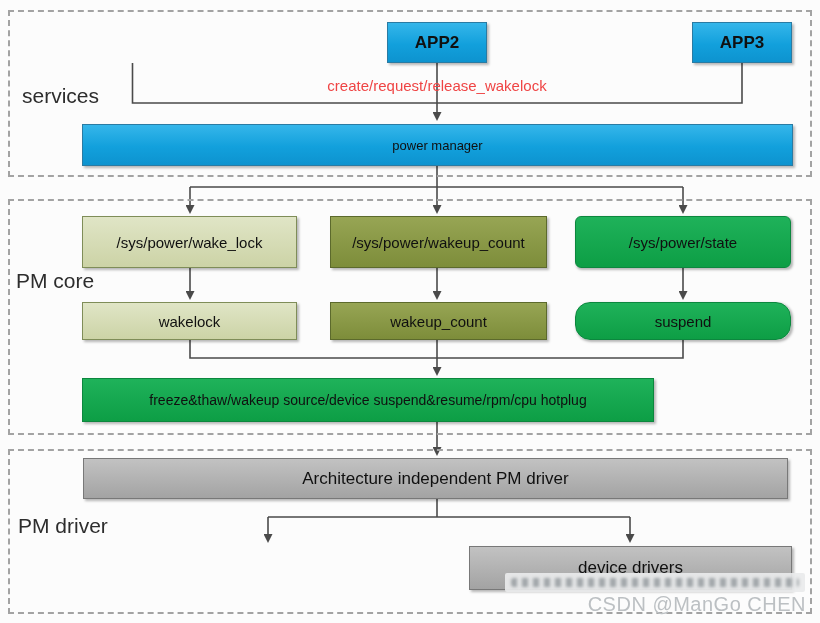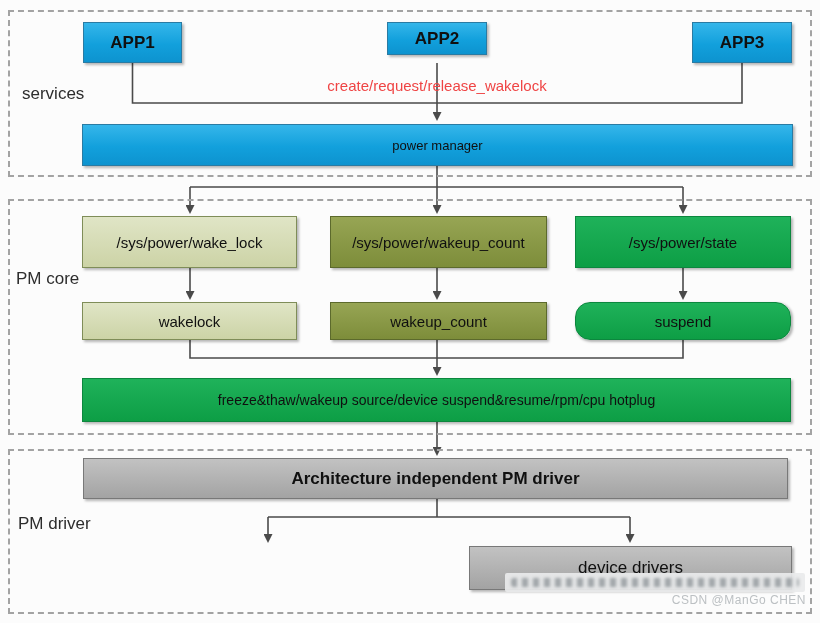--- a/index.html
+++ b/index.html
@@ -6,21 +6,21 @@
   .canvas{
     position:relative;width:820px;height:623px;overflow:hidden;
     background:#fcfcfc;
     font-family:"Liberation Sans", sans-serif;
   }
   .section{
     position:absolute;border:2px dashed #a3a3a3;box-sizing:border-box;
     background:transparent;
   }
   .section-label{
-    position:absolute;font-size:17px;color:#2d2d2d;white-space:nowrap;
+    position:absolute;font-size:21px;color:#2d2d2d;white-space:nowrap;
   }
   .box{
     position:absolute;display:flex;align-items:center;justify-content:center;
     box-sizing:border-box;color:#101010;white-space:nowrap;
     box-shadow:1.5px 1.5px 2.5px rgba(0,0,0,0.28);
     text-align:center;
   }
   .blue{
     background:linear-gradient(180deg,#35b6ea 0%,#12a0dc 55%,#0d93cf 100%);
     border:1px solid #2a7ba3;
@@ -55,21 +55,21 @@
     position:absolute;left:505px;top:573px;width:300px;height:19px;
     background:rgba(233,234,236,0.92);border-radius:2px;
   }
   .smudge-ink{
     position:absolute;left:6px;top:5px;right:6px;height:9px;
     background:repeating-linear-gradient(90deg,
       rgba(140,146,150,0.75) 0 6px, rgba(215,218,220,0.15) 6px 11px);
     filter:blur(1.6px);border-radius:3px;
   }
   .watermark{
-    position:absolute;right:14px;top:593px;font-size:12px;color:#bcc0c3;
+    position:absolute;right:14px;top:593px;font-size:20px;color:#bcc0c3;
     letter-spacing:0.5px;white-space:nowrap;
   }
 </style>
 </head>
 <body>
 
 <div class="canvas">
 
   <svg class="wires" width="820" height="623" viewBox="0 0 820 623">
     <defs>
@@ -98,39 +98,38 @@
   </svg>
 
   <div class="section" style="left:8px;top:10px;width:804px;height:167px;"></div>
   <div class="section" style="left:8px;top:199px;width:804px;height:236px;"></div>
   <div class="section" style="left:8px;top:449px;width:804px;height:165px;"></div>
 
   <div class="section-label" style="left:22px;top:84px;">services</div>
   <div class="section-label" style="left:16px;top:269px;">PM core</div>
   <div class="section-label" style="left:18px;top:514px;">PM driver</div>
 
-  <div class="box blue app-label" style="left:83px;top:22px;width:99px;height:41px;">APP1</div>
-  <div class="box blue app-label" style="left:387px;top:22px;width:100px;height:33px;">APP2</div>
+  <div class="box blue app-label" style="left:387px;top:22px;width:100px;height:41px;">APP2</div>
   <div class="box blue app-label" style="left:692px;top:22px;width:100px;height:41px;">APP3</div>
 
   <div class="edge-label" style="left:277px;top:77px;width:320px;">create/request/release_wakelock</div>
 
   <div class="box blue pm-label" style="left:82px;top:124px;width:711px;height:42px;">power manager</div>
 
   <div class="box pale sys-label" style="left:82px;top:216px;width:215px;height:52px;">/sys/power/wake_lock</div>
   <div class="box olive sys-label" style="left:330px;top:216px;width:217px;height:52px;">/sys/power/wakeup_count</div>
-  <div class="box green sys-label" style="left:575px;top:216px;width:216px;height:52px;">/sys/power/state</div>
+  <div class="box green sys-label" style="left:575px;top:216px;width:216px;height:52px;border-radius:6px;">/sys/power/state</div>
 
   <div class="box pale sys-label" style="left:82px;top:302px;width:215px;height:38px;">wakelock</div>
   <div class="box olive sys-label" style="left:330px;top:302px;width:217px;height:38px;">wakeup_count</div>
   <div class="box green sys-label" style="left:575px;top:302px;width:216px;height:38px;border-radius:15px;">suspend</div>
 
-  <div class="box green freeze-label" style="left:82px;top:378px;width:709px;height:44px;">freeze&amp;thaw/wakeup source/device suspend&amp;resume/rpm/cpu hotplug</div>
+  <div class="box green freeze-label" style="left:82px;top:378px;width:572px;height:44px;">freeze&amp;thaw/wakeup source/device suspend&amp;resume/rpm/cpu hotplug</div>
 
-  <div class="box gray drv-label" style="left:83px;top:458px;width:705px;height:41px;font-weight:bold;">Architecture independent PM driver</div>
+  <div class="box gray drv-label" style="left:83px;top:458px;width:705px;height:41px;">Architecture independent PM driver</div>
   <div class="box gray drv-label" style="left:469px;top:546px;width:323px;height:44px;">device drivers</div>
 
   <div class="smudge">
     <div class="smudge-ink"></div>
   </div>
 
   <div class="watermark">CSDN @ManGo CHEN</div>
 
 </div>
 

